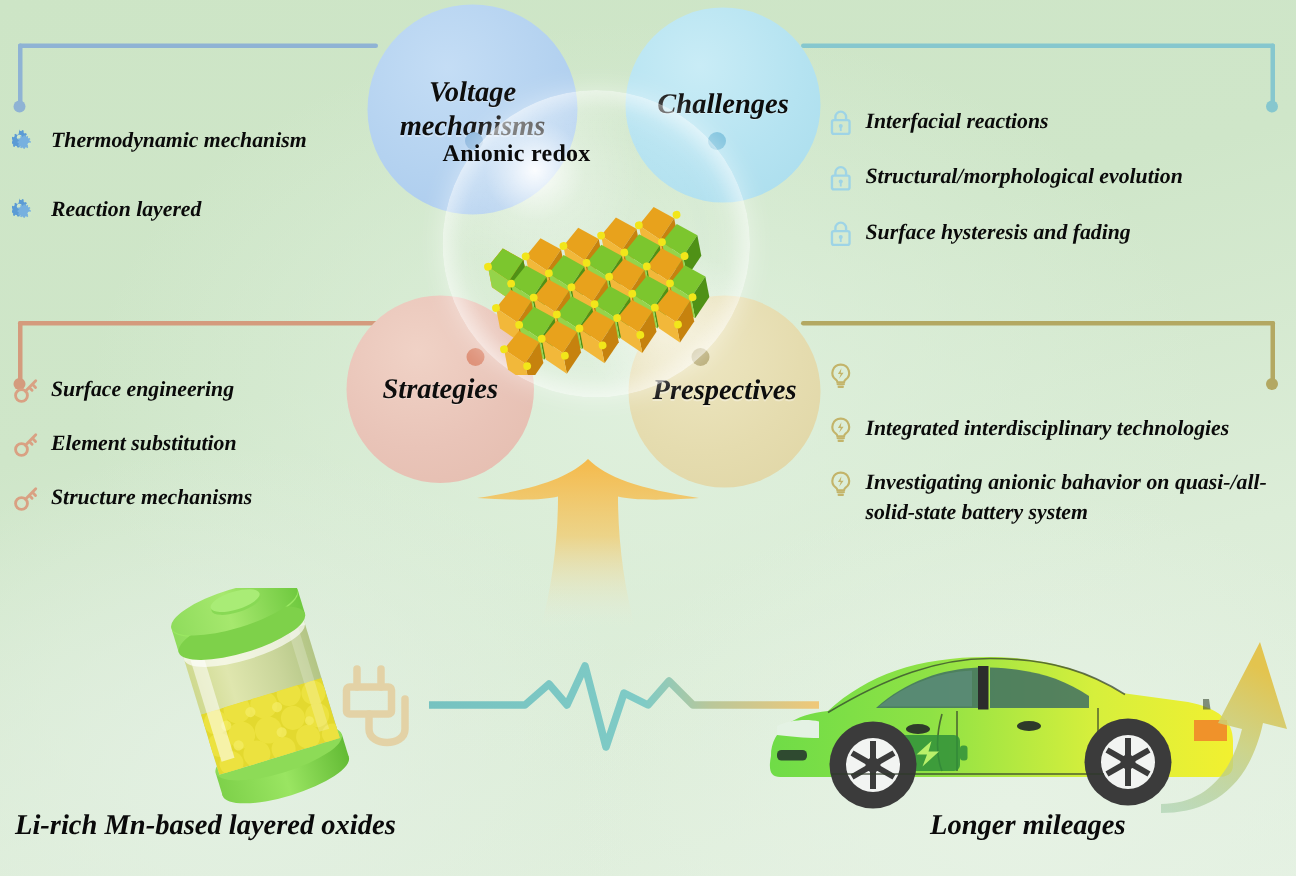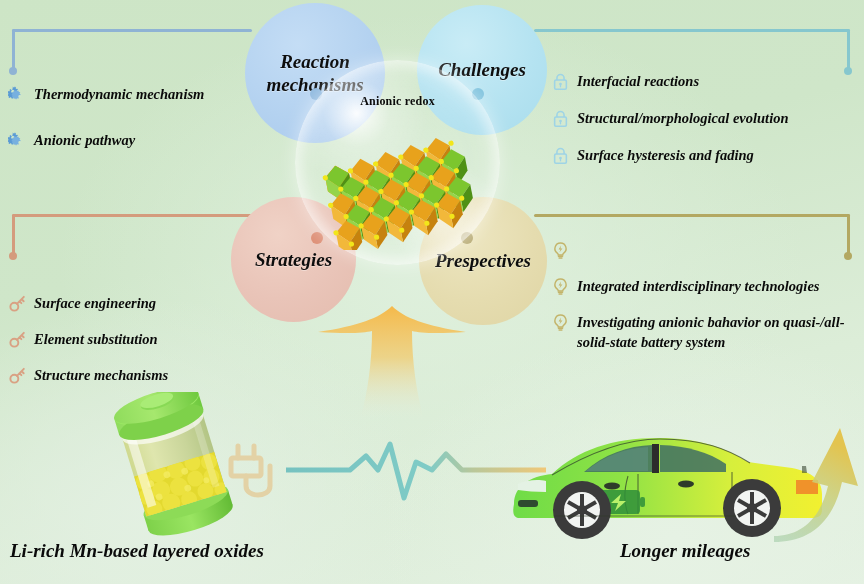--- a/index.html
+++ b/index.html
@@ -37,22 +37,22 @@
   
   #bubble{
     position:absolute;left:295px;top:60px;width:205px;height:205px;border-radius:50%;
     background:
       radial-gradient(circle at 30% 26%, rgba(255,255,255,.95) 0%, rgba(255,255,255,.22) 16%, rgba(255,255,255,0) 34%),
       radial-gradient(circle at 72% 76%, rgba(255,255,255,.55) 0%, rgba(255,255,255,0) 26%),
       radial-gradient(circle at 50% 50%, rgba(255,255,255,.10) 0%, rgba(255,255,255,.03) 62%, rgba(255,255,255,.55) 84%, rgba(255,255,255,.88) 93%, rgba(255,255,255,.25) 100%);
     box-shadow:inset 0 0 26px rgba(255,255,255,.75), 0 0 18px rgba(255,255,255,.45);
   }
   #bubble-title{
-    position:absolute;left:0;right:0;top:34px;text-align:center;
-    font-weight:bold;font-size:12px;color:#0b0b0b;letter-spacing:.2px;
+    position:absolute;left:0;right:0;top:34px;text-align:left;
+    font-weight:bold;font-size:16px;color:#0b0b0b;letter-spacing:.2px;
     font-family:"Liberation Serif", serif;
   }
   #crystal{position:absolute;left:24px;top:70px;width:160px;height:120px;}
 
   
   .list{position:absolute;}
   .li{
     display:flex;align-items:flex-start;gap:7px;margin-bottom:16px;
   }
   .li .txt{
@@ -97,21 +97,21 @@
   </div>
 
   <div class="bracket">
     <div class="bk-h" style="left:534px;top:214px;width:316px;background:#b3a862;"></div>
     <div class="bk-v" style="left:847px;top:214px;height:42px;background:#b3a862;"></div>
     <div class="bk-dot" style="left:844px;top:252px;background:#b3a862;"></div>
   </div>
 
   <div class="node-circle" style="left:245px;top:3px;width:140px;height:140px;background:radial-gradient(circle at 38% 30%, #c4ddf5 0%, #b4d2f0 55%, #a8c9ec 100%);">
     <span style="font-size:19px;">
-      <span>Reaction</span><br>
+      <span>Voltage</span><br>
       <span>mechanisms</span>
     </span>
   </div>
   <div class="node-dot" style="left:310px;top:88px;width:12px;height:12px;background:#8fb9df;"></div>
 
   <div class="node-circle" style="left:417px;top:5px;width:130px;height:130px;background:radial-gradient(circle at 38% 30%, #c9ecf6 0%, #b5e3f1 55%, #a8dcec 100%);">
     <span style="font-size:19px;">Challenges</span>
   </div>
   <div class="node-dot" style="left:472px;top:88px;width:12px;height:12px;background:#7fc3de;"></div>
 
@@ -244,21 +244,21 @@
       <svg class="ico" viewBox="0 0 24 24">
         <g fill="#5b9bd5">
           <path d="M9.2 3.3l.5 1.6 1.7.4.9-1.4 1.8 1-.5 1.6 1.2 1.2 1.6-.5 1 1.8-1.4.9.4 1.7 1.6.5v2.1l-1.6.5-.4 1.7 1.4.9-1 1.8-1.6-.5-1.2 1.2.5 1.6-1.8 1-.9-1.4-1.7.4-.5 1.6H7.1l-.5-1.6-1.7-.4-.9 1.4-1.8-1 .5-1.6-1.2-1.2-1.6.5v-2.1l1.6-.5.4-1.7L.5 13l1-1.8 1.6.5L4.3 10.5 3.8 8.9l1.8-1 .9 1.4 1.7-.4.5-1.6z" transform="translate(-1 -1) scale(0.78)"></path>
         </g>
         <circle cx="6.2" cy="8.2" r="2.1" fill="#cfe7cb"></circle>
         <g fill="#77b0df">
           <path d="M16 11.6l.35 1.1 1.15.25.6-.95 1.2.7-.35 1.1.8.8 1.1-.35.7 1.2-.95.6.25 1.15 1.1.35v1.4l-1.1.35-.25 1.15.95.6-.7 1.2-1.1-.35-.8.8.35 1.1-1.2.7-.6-.95-1.15.25L16 25h-1.4l-.35-1.1-1.15-.25-.6.95-1.2-.7.35-1.1-.8-.8-1.1.35-.7-1.2.95-.6-.25-1.15-1.1-.35v-1.4l1.1-.35.25-1.15-.95-.6.7-1.2 1.1.35.8-.8-.35-1.1 1.2-.7.6.95 1.15-.25.35-1.1z" transform="translate(-2.6 -3.1) scale(0.84)"></path>
         </g>
         <circle cx="14.8" cy="14.4" r="1.7" fill="#cfe7cb"></circle>
       </svg>
-      <div class="txt">Anionic pathway</div>
+      <div class="txt">Reaction layered</div>
     </div>
   </div>
 
   <div class="list" style="left:551px;top:71px;width:305px;">
     <div class="li">
       <svg class="ico" viewBox="0 0 24 24">
         <path d="M7.5 10.5V7.6a4.5 4.5 0 0 1 9 0v2.9" fill="none" stroke="#9ed4e6" stroke-width="2"></path>
         <rect x="4.6" y="10.2" width="14.8" height="11.6" rx="1.6" fill="none" stroke="#9ed4e6" stroke-width="2"></rect>
         <circle cx="12" cy="15.2" r="1.7" fill="#9ed4e6"></circle>
         <rect x="11.2" y="15.8" width="1.6" height="3.6" fill="#9ed4e6"></rect>
@@ -278,21 +278,21 @@
       <svg class="ico" viewBox="0 0 24 24">
         <path d="M7.5 10.5V7.6a4.5 4.5 0 0 1 9 0v2.9" fill="none" stroke="#9ed4e6" stroke-width="2"></path>
         <rect x="4.6" y="10.2" width="14.8" height="11.6" rx="1.6" fill="none" stroke="#9ed4e6" stroke-width="2"></rect>
         <circle cx="12" cy="15.2" r="1.7" fill="#9ed4e6"></circle>
         <rect x="11.2" y="15.8" width="1.6" height="3.6" fill="#9ed4e6"></rect>
       </svg>
       <div class="txt">Surface hysteresis and fading</div>
     </div>
   </div>
 
-  <div class="list" style="left:8px;top:250px;width:230px;margin-top:43px;">
+  <div class="list" style="left:8px;top:250px;width:230px;">
     <div class="li">
       <svg class="ico" viewBox="0 0 24 24">
         <circle cx="8" cy="16" r="5" fill="none" stroke="#d9a183" stroke-width="2.4"></circle>
         <path d="M11.3 12.4L20 3.6M17.2 6.6l2.6 2.6M14.5 9.2l2.4 2.4" fill="none" stroke="#d9a183" stroke-width="2.4" stroke-linecap="round"></path>
       </svg>
       <div class="txt">Surface engineering</div>
     </div>
     <div class="li" style="margin-top:12px;">
       <svg class="ico" viewBox="0 0 24 24">
         <circle cx="8" cy="16" r="5" fill="none" stroke="#d9a183" stroke-width="2.4"></circle>

